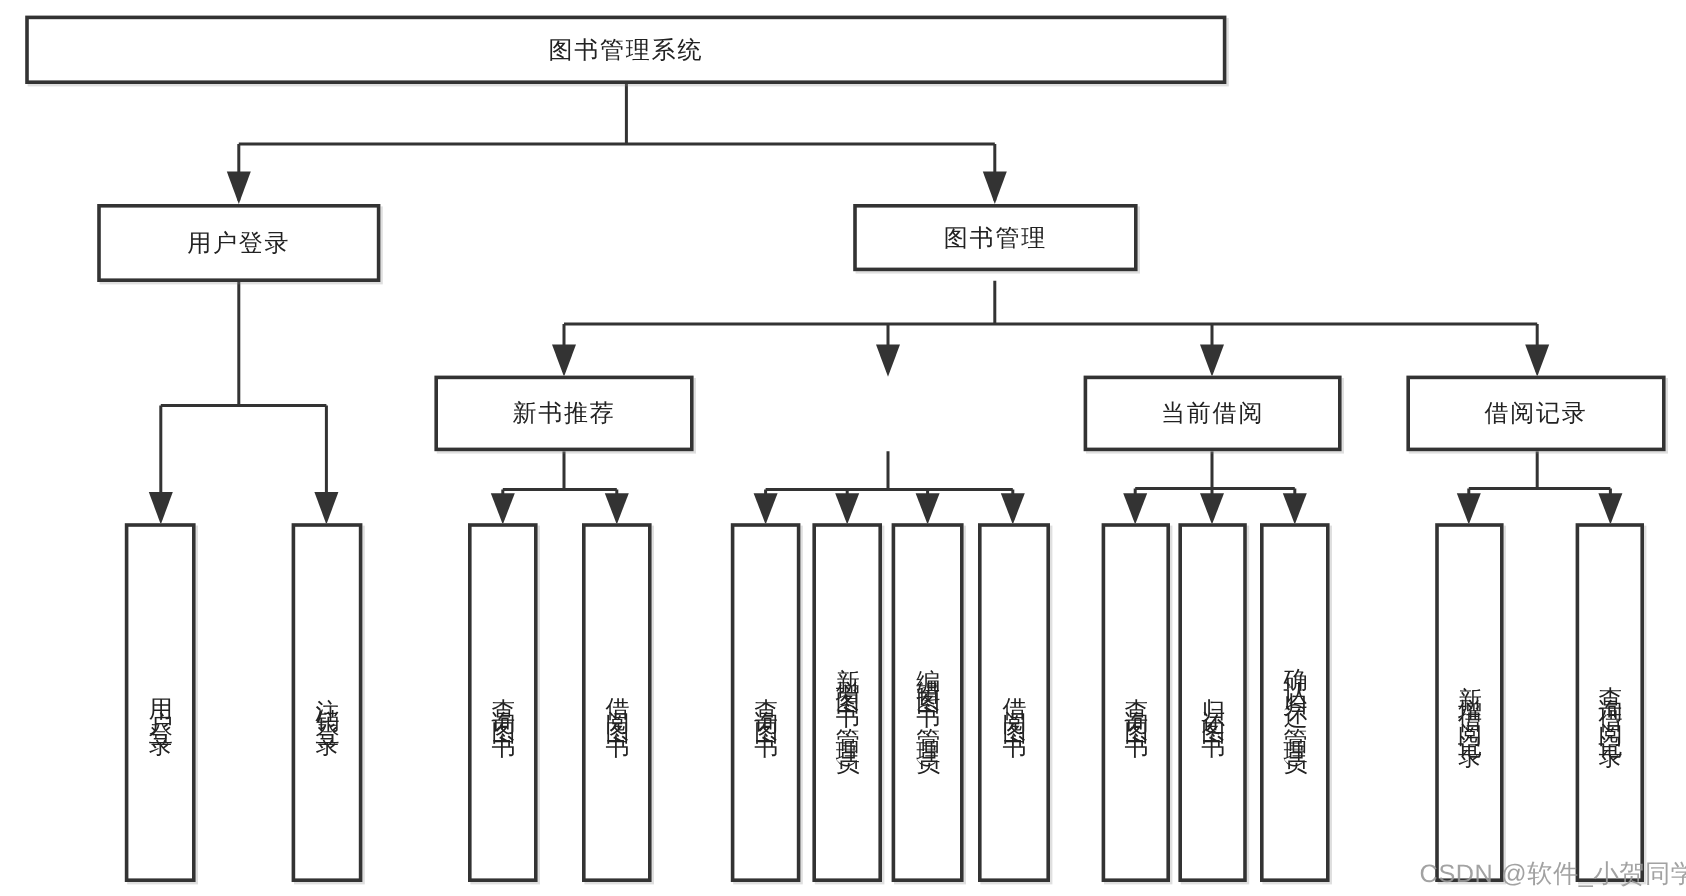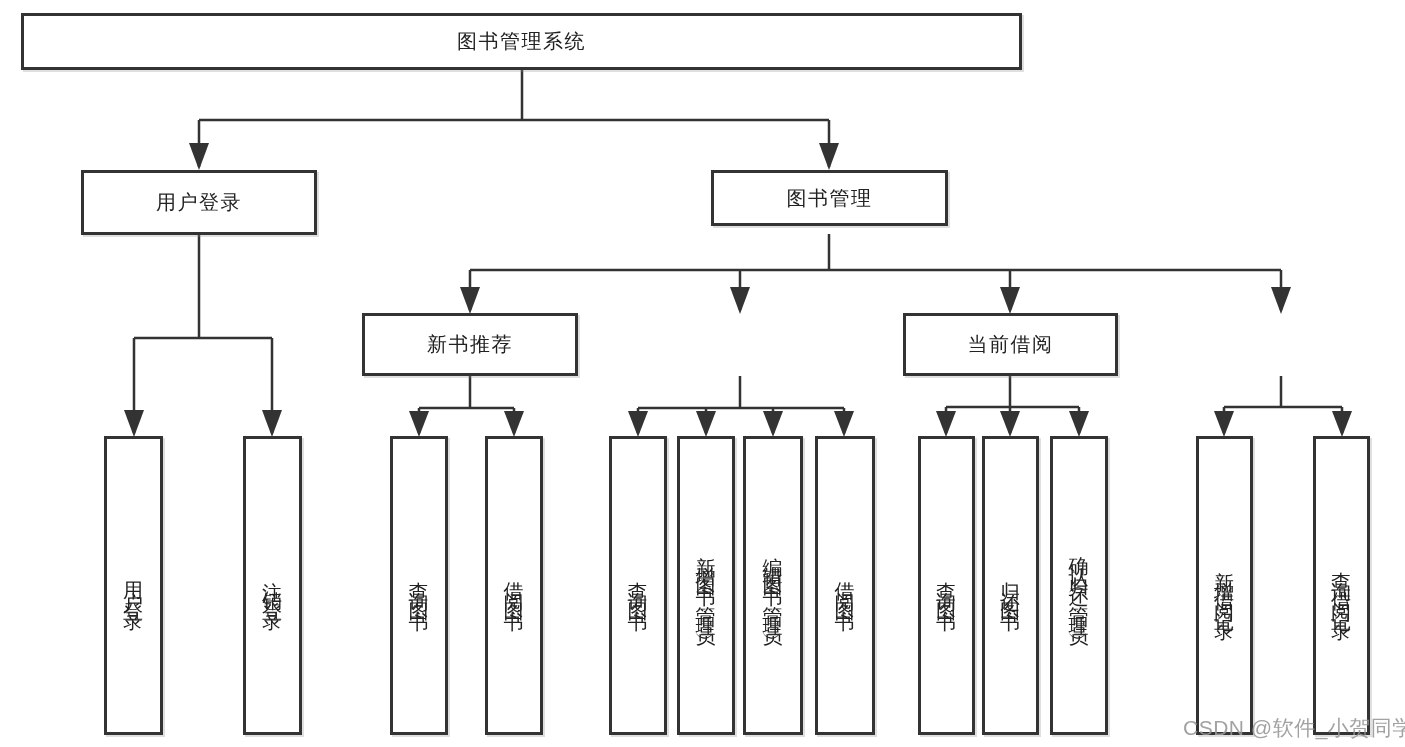--- a/index.html
+++ b/index.html
@@ -131,20 +131,23 @@
   <div class="hbox" style="left:711px;top:170px;width:237px;height:56px">
     <span>图书管理</span>
   </div>
 
   <div class="hbox" style="left:362px;top:313px;width:216px;height:63px">
     <span>新书推荐</span>
   </div>
   <div class="hbox" style="left:903px;top:313px;width:215px;height:63px">
     <span>当前借阅</span>
   </div>
+  <div class="hbox" style="left:1172px;top:313px;width:216px;height:63px">
+    <span>借阅记录</span>
+  </div>
 
   <div class="vbox" style="left:104px;width:59px">
     <span class="vtext">用户登录</span>
   </div>
   <div class="vbox" style="left:243px;width:59px">
     <span class="vtext">注销登录</span>
   </div>
 
   <div class="vbox" style="left:390px;width:58px">
     <span class="vtext">查询图书</span>

